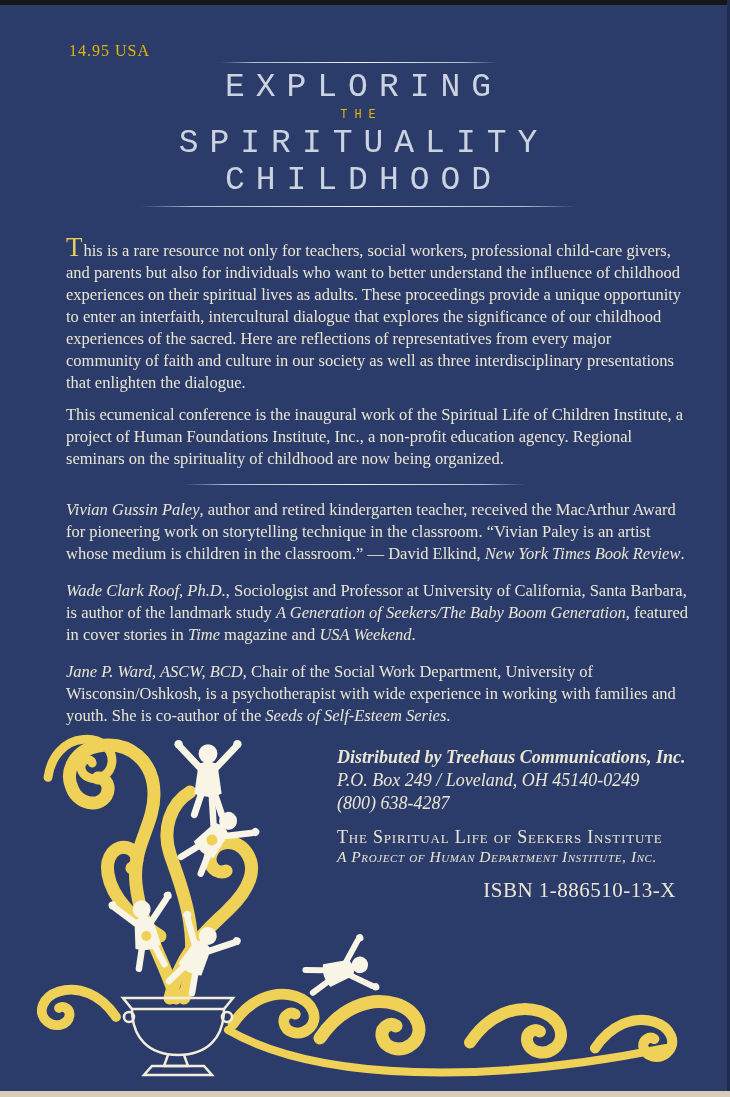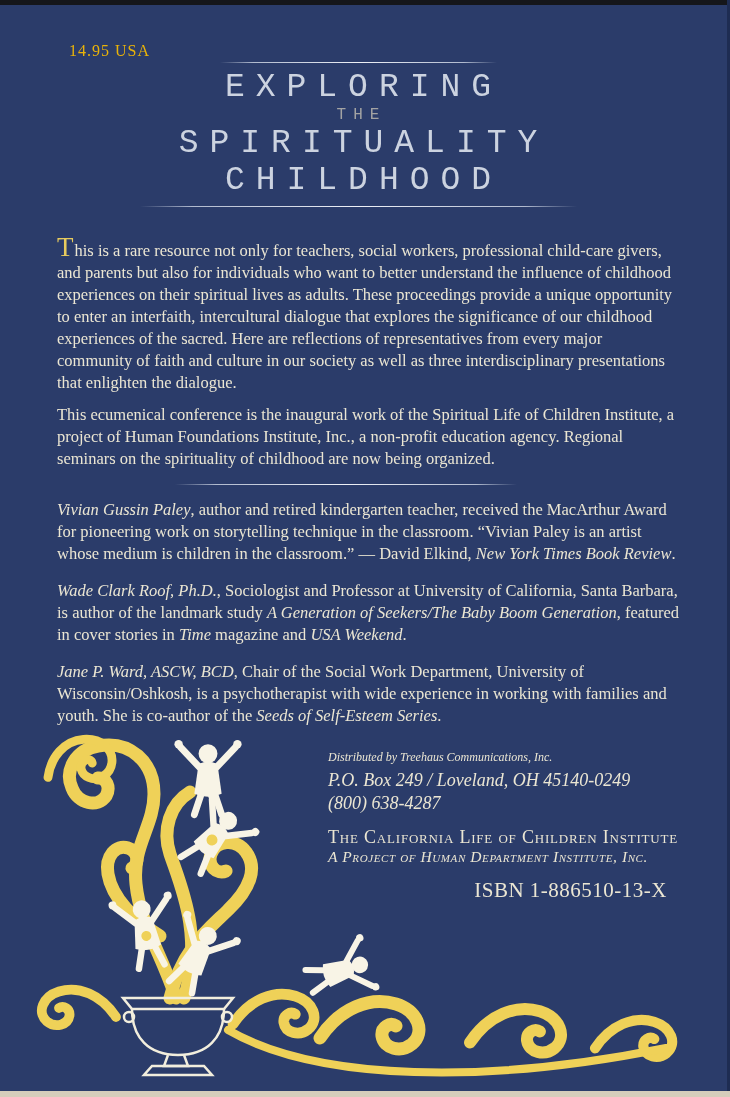--- a/index.html
+++ b/index.html
@@ -27,40 +27,40 @@
     font-weight:100;
     color:#ccd3e0;
   }
   .rule{
     height:1px;
     background:linear-gradient(90deg, rgba(200,208,224,0) 0%, rgba(200,208,224,0.85) 12%, #eef1f7 50%, rgba(200,208,224,0.85) 88%, rgba(200,208,224,0) 100%);
   }
   .rule-top{width:277px;margin:0 auto 6px auto;}
   .rule-bottom{width:437px;margin:7px auto 0 auto;}
   .t-big{font-size:33px;line-height:37px;letter-spacing:11px;text-indent:11px;}
-  .t-small{font-size:16px;line-height:19px;letter-spacing:7px;text-indent:7px;color:#a3a3a3;}
+  .t-small{font-size:12px;line-height:19px;letter-spacing:7px;text-indent:7px;color:#eab308;}
 
   .column{
-    position:absolute;left:57px;top:234px;width:622px;
+    position:absolute;left:66px;top:234px;width:622px;
     font-size:16.5px;line-height:22px;
   }
   .column p{margin:0 0 10px 0;}
   .dropcap{
     font-size:27px;color:#e7cb5e;line-height:1;
     margin-right:1px;
   }
   .mid-rule{width:342px;margin:14px 0 14px 118px;}
   .blurb{margin:0 0 15px 0 !important;}
   .blurb i{font-style:italic;}
 
   .pub-block{
     margin:19px 0 0 271px;
     font-style:italic;
   }
-  .pub1{font-size:12px;font-weight:normal;line-height:23px;}
+  .pub1{font-size:18px;font-weight:bold;line-height:23px;}
   .pub2{font-size:18px;line-height:23px;}
   .inst1{
     margin-top:12px;
     font-style:normal;font-variant:small-caps;
     font-size:18px;letter-spacing:0.8px;line-height:20px;
   }
   .inst2{
     font-style:italic;font-variant:small-caps;
     font-size:15.5px;letter-spacing:0.6px;line-height:19px;
   }
@@ -102,21 +102,21 @@
     <div class="rule mid-rule"></div>
 
     <p class="blurb"><i>Vivian Gussin Paley</i><span>, author and retired kindergarten teacher, received the MacArthur Award for pioneering work on storytelling technique in the classroom.  “Vivian Paley is an artist whose medium is children in the classroom.”  — David Elkind, </span><i>New York Times Book Review</i><span>.</span></p>
     <p class="blurb"><i>Wade Clark Roof, Ph.D.</i><span>, Sociologist and Professor at University of California, Santa Barbara, is author of the landmark study </span><i>A Generation of Seekers/The Baby Boom Generation</i><span>, featured in cover stories in </span><i>Time</i><span> magazine and </span><i>USA Weekend</i><span>.</span></p>
     <p class="blurb"><i>Jane P. Ward, ASCW, BCD</i><span>, Chair of the Social Work Department, University of Wisconsin/Oshkosh, is a psychotherapist with wide experience in working with families and youth.  She is co-author of the </span><i>Seeds of Self-Esteem Series</i><span>.</span></p>
 
     <div class="pub-block">
       <div class="pub1">Distributed by Treehaus Communications, Inc.</div>
       <div class="pub2">P.O. Box 249 / Loveland, OH 45140-0249</div>
       <div class="pub2">(800) 638-4287</div>
-      <div class="inst1">The California Life of Children Institute</div>
+      <div class="inst1">The Spiritual Life of Seekers Institute</div>
       <div class="inst2">A Project of Human Department Institute, Inc.</div>
     </div>
 
     <div class="isbn">ISBN 1-886510-13-X</div>
   </div>
 
   <svg class="artwork" viewBox="0 0 695 358" aria-hidden="true">
     <defs>
       <path id="curl" d="M0,58 C4,28 24,4 52,2 C78,0 96,16 94,36 C92,54 74,64 60,58 C48,53 45,40 53,34 C58,30 64,32 65,37" fill="none"></path>
       <path id="wave" d="M0,44 C20,14 50,2 76,10 C98,17 106,38 92,50 C81,59 64,55 62,42 C61,33 70,28 76,32" fill="none"></path>

